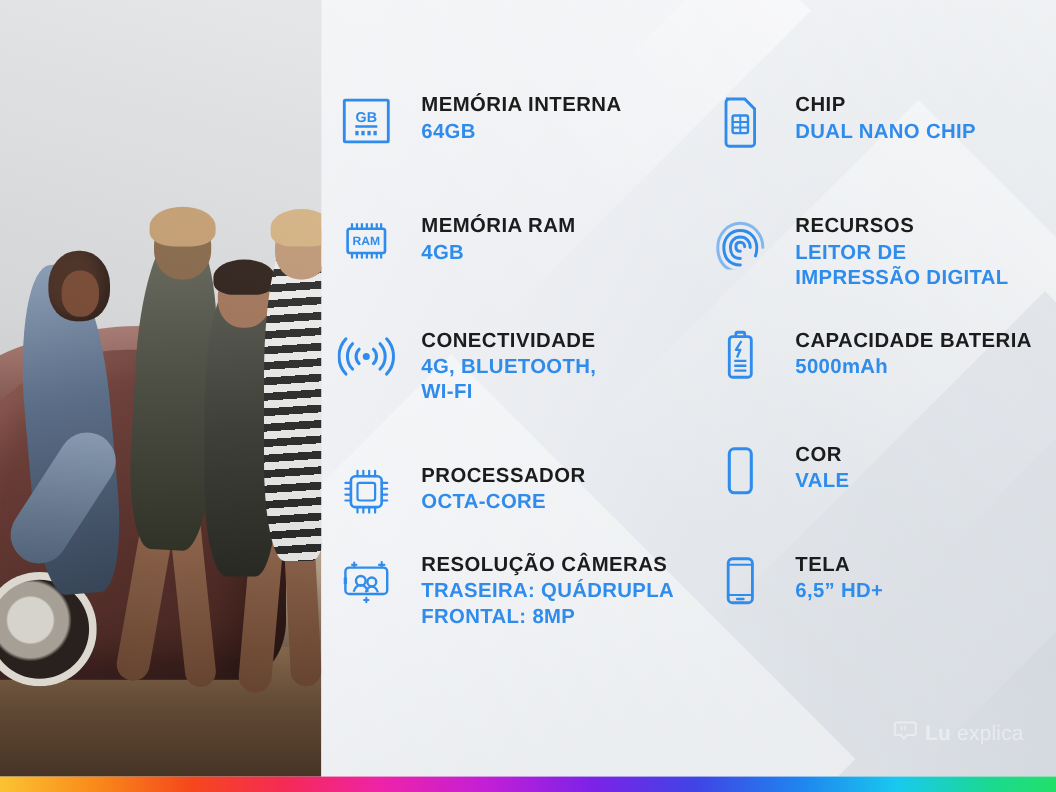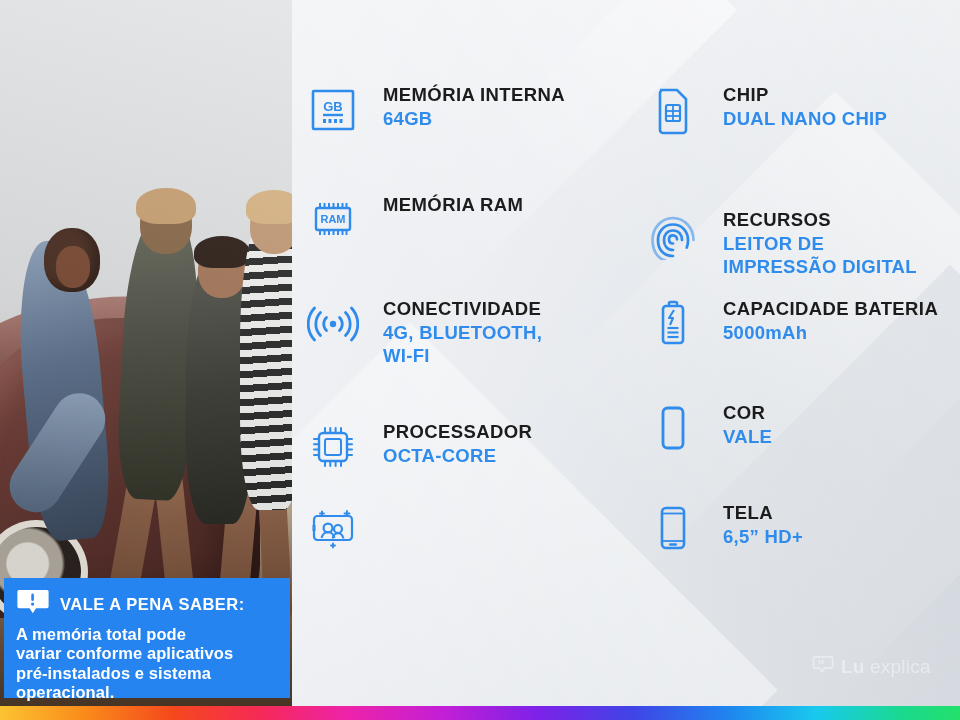--- a/index.html
+++ b/index.html
@@ -220,20 +220,21 @@
             <line x1="20" y1="32" x2="20" y2="37"></line>
               <line x1="24.5" y1="32" x2="24.5" y2="37"></line>
             <line x1="29" y1="32" x2="29" y2="37"></line>
               <line x1="33.5" y1="32" x2="33.5" y2="37"></line>
             <line x1="37.5" y1="32" x2="37.5" y2="37"></line>
           </g>
         </svg>
       </div>
       <div class="spec-text">
         <div class="spec-label">MEMÓRIA RAM</div>
+        <div class="spec-value">4GB</div>
       </div>
     </div>
 
     <div class="spec" style="top:296px;">
       <div class="spec-icon">
         <svg width="52" height="40" viewBox="0 0 52 40" fill="none" stroke="currentColor" stroke-width="2.8" stroke-linecap="round">
           <circle cx="26" cy="20" r="3.2" fill="currentColor" stroke="none"></circle>
           <path d="M19.5 13.5a9 9 0 0 0 0 13"></path>
           <path d="M32.5 13.5a9 9 0 0 1 0 13"></path>
           <path d="M13.5 8.5a16.5 16.5 0 0 0 0 23"></path>
@@ -289,20 +290,25 @@
           <path d="M15.5 34c1.2-4 4-6 6.5-6s5.3 2 6.5 6" stroke-width="2"></path>
           <path d="M26.5 34.5c1-3.4 3.4-5.2 5.5-5.2s4.5 1.8 5.5 5.2" stroke-width="2"></path>
           <line x1="8" y1="21" x2="8" y2="27" stroke-width="3"></line>
           <g stroke-width="1.9" stroke-linecap="round">
             <path d="M16 7.5v4M14 9.5h4"></path>
             <path d="M41 7v5M38.5 9.5h5"></path>
             <path d="M27 39.5v4M25 41.5h4"></path>
           </g>
         </svg>
       </div>
+      <div class="spec-text">
+        <div class="spec-label">RESOLUÇÃO CÂMERAS</div>
+        <div class="spec-value">TRASEIRA: QUÁDRUPLA
+FRONTAL: 8MP</div>
+      </div>
     </div>
 
   </div>
 
   <div class="col col-right">
 
     <div class="spec" style="top:82px;">
       <div class="spec-icon">
         <svg width="44" height="50" viewBox="0 0 44 50" fill="none" stroke="currentColor" stroke-width="2.6">
           <path d="M9 5h17l9 9v31a3 3 0 0 1-3 3H12a3 3 0 0 1-3-3V8a3 3 0 0 1 3-3z"></path>
@@ -313,21 +319,21 @@
             <line x1="22" y1="20" x2="22" y2="36"></line>
           </g>
         </svg>
       </div>
       <div class="spec-text">
         <div class="spec-label">CHIP</div>
         <div class="spec-value">DUAL NANO CHIP</div>
       </div>
     </div>
 
-    <div class="spec" style="top:207px;justify-content:flex-end;">
+    <div class="spec" style="top:192px;justify-content:flex-end;">
       <div class="spec-icon">
         <svg width="48" height="50" viewBox="0 0 48 50" fill="none" stroke="currentColor" stroke-width="2.7" stroke-linecap="round">
           <path d="M24 40c-6 0-9-4.5-9-10s3.5-9.5 9-9.5 9 4 9 9.5"></path>
           <path d="M24 33.5c-2.6 0-4-1.8-4-4.2s1.6-4 4-4 4 1.7 4 4"></path>
           <path d="M24 46c-10.5 0-15-7.5-15-16s6-15.5 15-15.5 15 7 15 15.5c0 3-.4 5.6-1.2 7.6"></path>
           <path d="M24 52c-14 0-20.5-10-20.5-22S12.5 8 24 8s20.5 10 20.5 22" opacity=".55"></path>
         </svg>
       </div>
       <div class="spec-text">
         <div class="spec-label">RECURSOS</div>
@@ -377,36 +383,20 @@
         </svg>
       </div>
       <div class="spec-text">
         <div class="spec-label">TELA</div>
         <div class="spec-value">6,5” HD+</div>
       </div>
     </div>
 
   </div>
 
-  <div class="callout">
-    <div class="callout-head">
-      <span>
-        <svg width="34" height="28" viewBox="0 0 34 28" fill="#ffffff">
-          <path d="M3 2h28a1.6 1.6 0 0 1 1.6 1.6v15A1.6 1.6 0 0 1 31 20.2h-11l-3.2 5-3.2-5H3A1.6 1.6 0 0 1 1.4 18.6V3.6A1.6 1.6 0 0 1 3 2z"></path>
-          <rect x="15.3" y="5.6" width="2.6" height="7.4" rx="1.3" fill="#2684f0"></rect>
-          <circle cx="16.6" cy="16.1" r="1.6" fill="#2684f0"></circle>
-        </svg>
-      </span>
-      <span class="callout-title">VALE A PENA SABER:</span>
-    </div>
-    <div class="callout-body">A memória total pode
-variar conforme aplicativos
-pré-instalados e sistema
-operacional.</div>
-  </div>
 
   <div class="watermark">
     <span>
       <svg width="22" height="20" viewBox="0 0 22 20" fill="none" stroke="#ffffff" stroke-width="1.7">
         <path d="M3 1.8h16a1.6 1.6 0 0 1 1.6 1.6v8.2a1.6 1.6 0 0 1-1.6 1.6h-6.6l-2.6 3.6-2.6-3.6H3a1.6 1.6 0 0 1-1.6-1.6V3.4A1.6 1.6 0 0 1 3 1.8z"></path>
         <path d="M7.6 5.6v2.6M10.6 5.6v2.6" stroke-linecap="round"></path>
       </svg>
     </span>
     <span class="wm-text">
       <b>Lu</b><span> explica</span>

